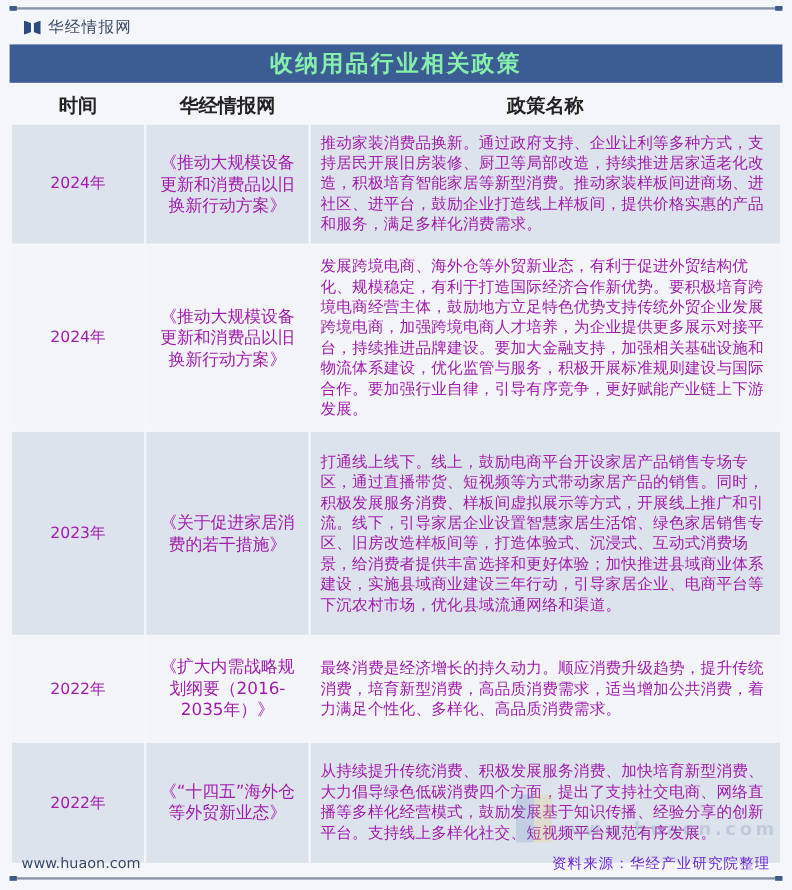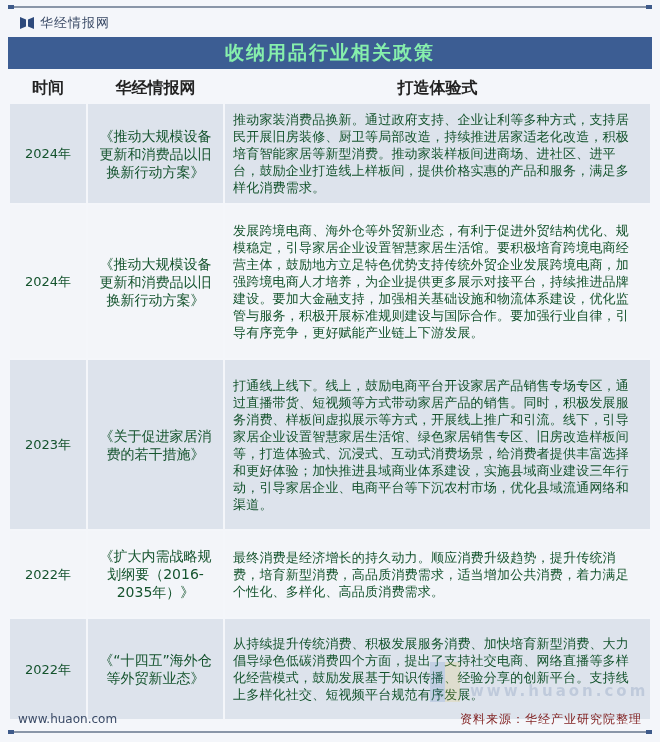--- a/index.html
+++ b/index.html
@@ -20,30 +20,30 @@
   .logo::before { left: 0; clip-path: polygon(0 0, 100% 20%, 100% 80%, 0 100%); }
   .logo::after { right: 0; clip-path: polygon(0 20%, 100% 0, 100% 100%, 0 80%); }
   .brand-name { font-size: 13px; color: #3a4a66; letter-spacing: 1px; }
   .slogan { font-size: 13px; color: #3a4a66; letter-spacing: 1px; }
 
   .title-bar { position: absolute; top: 37px; left: 8px; width: 644px; height: 32px; background: #3c5d93; display: flex; align-items: center; justify-content: center; }
   .title-bar span { color: #86efac; font-size: 19px; font-weight: bold; letter-spacing: 2px; }
 
   table.policy { position: absolute; top: 72px; left: 8px; width: 644px; border-collapse: separate; border-spacing: 2px; }
   table.policy th { font-size: 16px; font-weight: bold; color: #222; height: 28px; background: transparent; }
-  table.policy td { font-size: 13px; line-height: 17px; color: #14532d; }
-  td.time { width: 76px; text-align: center; }
+  table.policy td { font-size: 13px; line-height: 17px; color: #a21caf; }
+  td.time { width: 110px; text-align: center; }
   td.name { width: 135px; text-align: center; padding: 16px 6px; font-size: 14px !important; line-height: 18px !important; }
   td.content { padding: 4px 8px 4px 8px; text-align: left; letter-spacing: 0.2px; }
   tr.shade td { background: #dde3ec; }
   tr.plain td { background: #f3f5f9; }
 
   .footer { position: absolute; top: 708px; left: 8px; right: 8px; height: 22px; display: flex; align-items: center; justify-content: space-between; padding: 0 10px; }
   .footer-url { font-size: 12px; color: #3a4a66; }
-  .footer-src { font-size: 12px; color: #7f1d1d; letter-spacing: 1px; }
+  .footer-src { font-size: 12px; color: #6d28d9; letter-spacing: 1px; }
 
   .watermark { position: absolute; left: 430px; top: 660px; width: 200px; height: 44px; opacity: 0.18; pointer-events: none; }
   .watermark .wm-text { position: absolute; left: 40px; top: 22px; font-size: 15px; color: #3c5d93; letter-spacing: 3px; font-weight: bold; }
   .watermark .wm-block { position: absolute; left: 0; top: 2px; width: 30px; height: 40px; background: linear-gradient(90deg, #4a7ac0 50%, #e6c34a 50%); }
 </style>
 </head>
 <body>
 
 <div class="frame-line top"></div>
 
@@ -56,33 +56,33 @@
 
 <div class="title-bar">
   <span>收纳用品行业相关政策</span>
 </div>
 
 <table class="policy">
   <thead>
     <tr>
       <th>时间</th>
       <th>华经情报网</th>
-      <th>打造体验式</th>
+      <th>政策名称</th>
     </tr>
   </thead>
   <tbody>
     <tr class="shade" style="height:99px;">
       <td class="time">2024年</td>
       <td class="name">《推动大规模设备更新和消费品以旧换新行动方案》</td>
       <td class="content">推动家装消费品换新。通过政府支持、企业让利等多种方式，支持居民开展旧房装修、厨卫等局部改造，持续推进居家适老化改造，积极培育智能家居等新型消费。推动家装样板间进商场、进社区、进平台，鼓励企业打造线上样板间，提供价格实惠的产品和服务，满足多样化消费需求。</td>
     </tr>
     <tr class="plain" style="height:153px;">
       <td class="time">2024年</td>
       <td class="name">《推动大规模设备更新和消费品以旧换新行动方案》</td>
-      <td class="content">发展跨境电商、海外仓等外贸新业态，有利于促进外贸结构优化、规模稳定，引导家居企业设置智慧家居生活馆。要积极培育跨境电商经营主体，鼓励地方立足特色优势支持传统外贸企业发展跨境电商，加强跨境电商人才培养，为企业提供更多展示对接平台，持续推进品牌建设。要加大金融支持，加强相关基础设施和物流体系建设，优化监管与服务，积极开展标准规则建设与国际合作。要加强行业自律，引导有序竞争，更好赋能产业链上下游发展。</td>
+      <td class="content">发展跨境电商、海外仓等外贸新业态，有利于促进外贸结构优化、规模稳定，有利于打造国际经济合作新优势。要积极培育跨境电商经营主体，鼓励地方立足特色优势支持传统外贸企业发展跨境电商，加强跨境电商人才培养，为企业提供更多展示对接平台，持续推进品牌建设。要加大金融支持，加强相关基础设施和物流体系建设，优化监管与服务，积极开展标准规则建设与国际合作。要加强行业自律，引导有序竞争，更好赋能产业链上下游发展。</td>
     </tr>
     <tr class="shade" style="height:169px;">
       <td class="time">2023年</td>
       <td class="name">《关于促进家居消费的若干措施》</td>
       <td class="content">打通线上线下。线上，鼓励电商平台开设家居产品销售专场专区，通过直播带货、短视频等方式带动家居产品的销售。同时，积极发展服务消费、样板间虚拟展示等方式，开展线上推广和引流。线下，引导家居企业设置智慧家居生活馆、绿色家居销售专区、旧房改造样板间等，打造体验式、沉浸式、互动式消费场景，给消费者提供丰富选择和更好体验；加快推进县域商业体系建设，实施县域商业建设三年行动，引导家居企业、电商平台等下沉农村市场，优化县域流通网络和渠道。</td>
     </tr>
     <tr class="plain" style="height:74px;">
       <td class="time">2022年</td>
       <td class="name">《扩大内需战略规划纲要（2016-2035年）》</td>
       <td class="content">最终消费是经济增长的持久动力。顺应消费升级趋势，提升传统消费，培育新型消费，高品质消费需求，适当增加公共消费，着力满足个性化、多样化、高品质消费需求。</td>

